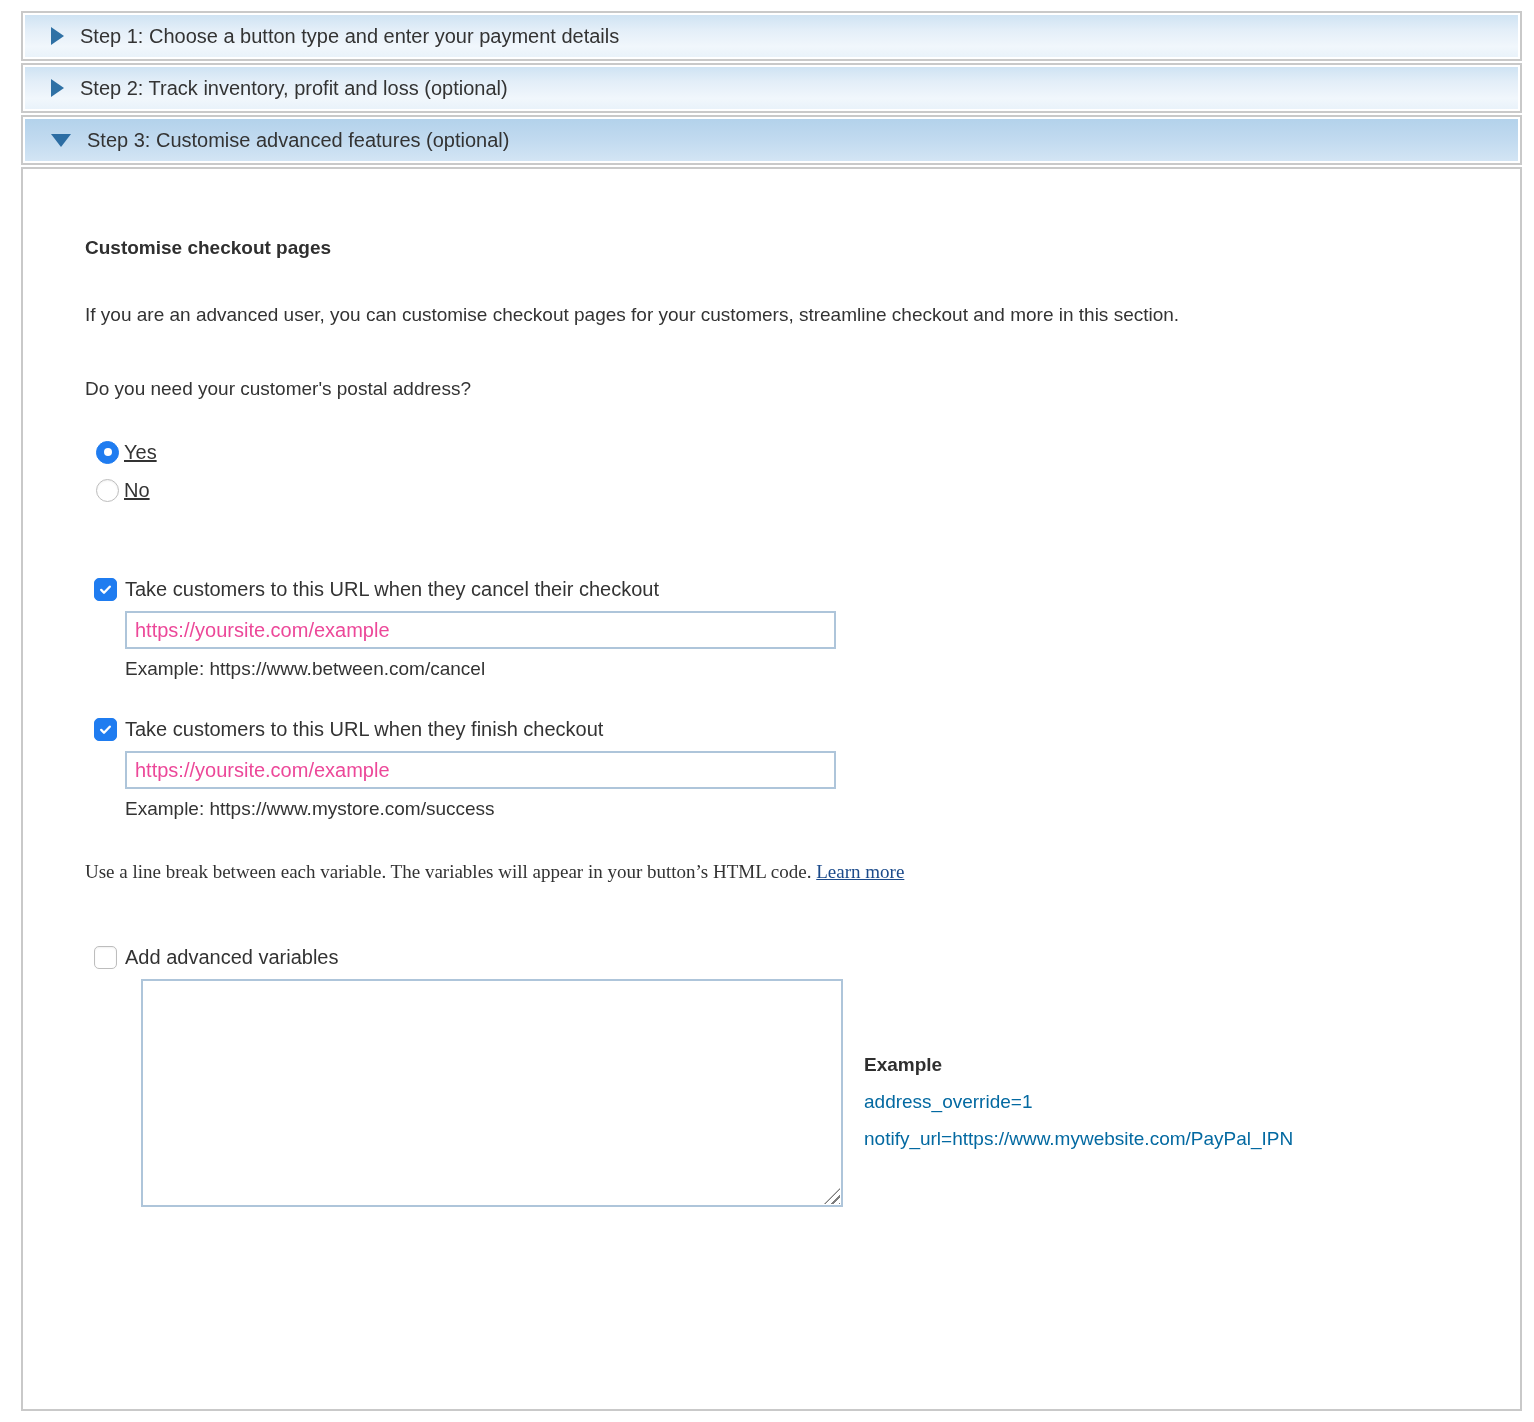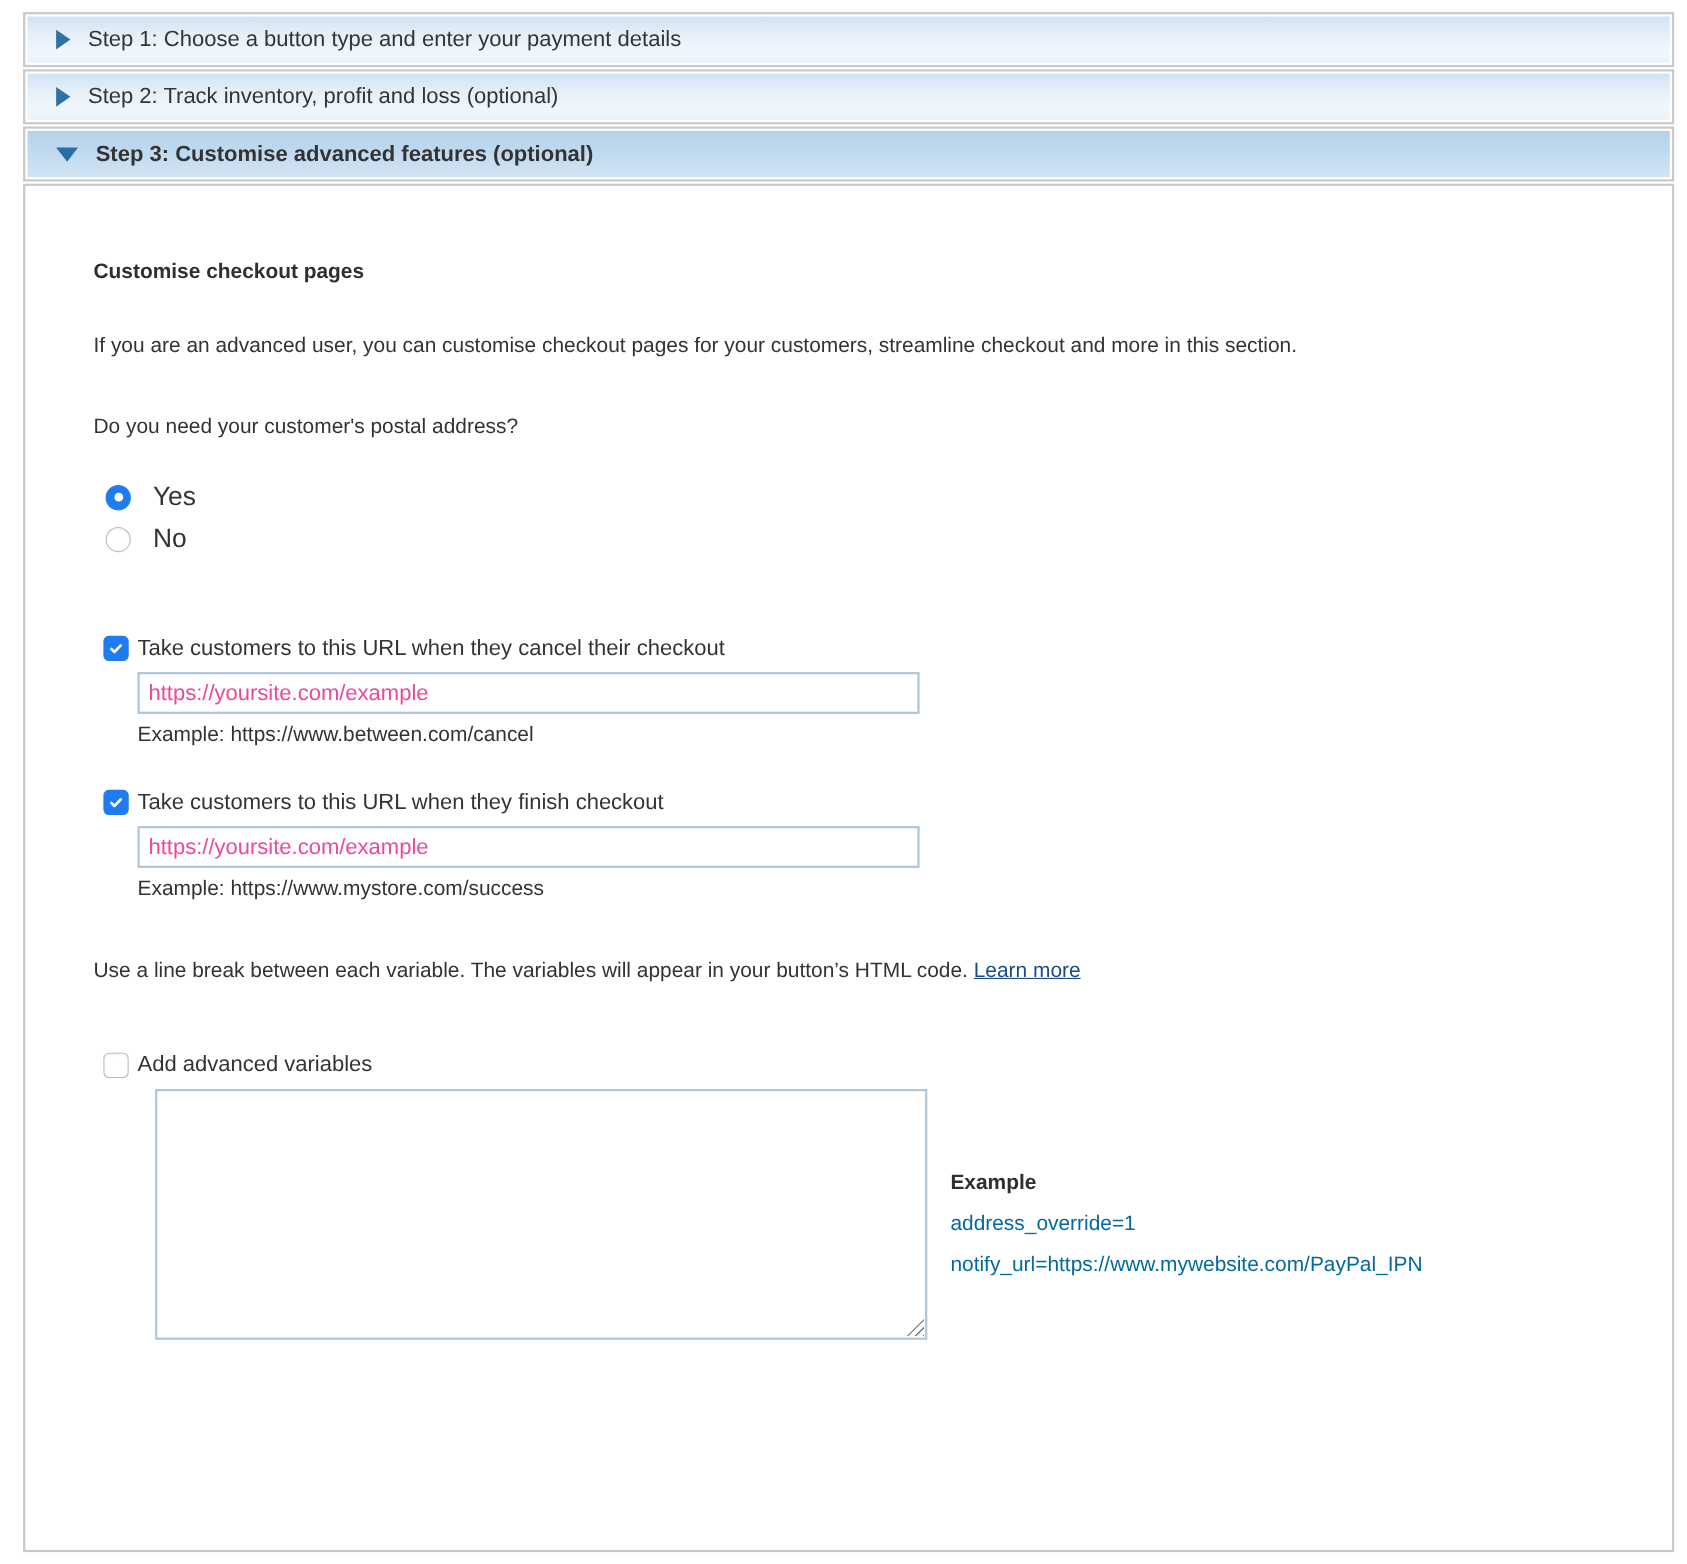--- a/index.html
+++ b/index.html
@@ -25,21 +25,21 @@
     height: 42px;
     display: flex;
     align-items: center;
     padding-left: 26px;
     background: linear-gradient(180deg, #cfe3f3 0%, #e3eef8 35%, #f1f7fc 75%, #e9f2fa 100%);
   }
   .acc-header.expanded .acc-header-inner {
     background: linear-gradient(180deg, #b3d2eb 0%, #c3dbf0 55%, #d3e5f4 100%);
   }
   .acc-title { font-size: 20px; color: #333; margin-left: 16px; }
-  .acc-header.expanded .acc-title { font-weight: bold; }
+  .acc-header.expanded .acc-title { font-weight: normal; }
 
   .tri-right {
     width: 0; height: 0;
     border-top: 9px solid transparent;
     border-bottom: 9px solid transparent;
     border-left: 13px solid #2f71a5;
   }
   .tri-down {
     width: 0; height: 0;
     border-left: 10px solid transparent;
@@ -68,21 +68,21 @@
     background: #ffffff; border: 1px solid #bdbdbd;
     flex: 0 0 auto; position: relative;
     box-shadow: inset 0 1px 2px rgba(0,0,0,0.06);
   }
   .radio.checked { background: #1f7cf0; border-color: #1f7cf0; box-shadow: none; }
   .radio.checked .radio-dot {
     position: absolute; left: 50%; top: 50%;
     width: 8px; height: 8px; border-radius: 50%;
     background: #ffffff; transform: translate(-50%, -50%);
   }
-  .radio-label { font-size: 24px; margin-left: 20px; color: #333; }
+  .radio-label { font-size: 20px; margin-left: 5px; color: #333; text-decoration: underline; }
 
   
   .checkbox-row { display: flex; align-items: flex-end; cursor: pointer; margin-left: 9px; }
   .checkbox {
     width: 23px; height: 23px; border-radius: 5px;
     background: #ffffff; border: 1px solid #bdbdbd;
     flex: 0 0 auto; display: flex; align-items: center; justify-content: center;
     box-shadow: inset 0 1px 2px rgba(0,0,0,0.06);
   }
   .checkbox.checked { background: #1f7cf0; border-color: #1f7cf0; box-shadow: none; }
@@ -106,21 +106,21 @@
   
   .adv-heading-row { margin-top: 77px; display: flex; align-items: baseline; }
   .link {
     color: #1b4a8a; text-decoration: underline; cursor: pointer; font-size: 19px;
   }
   .whats-this {
     margin-left: 10px;
     border-bottom: 2px dashed #1b4a8a;
     padding-bottom: 3px;
   }
-  .instructions { margin-top: 45px; }
+  .instructions { margin-top: 34px; font-family: Liberation Serif, serif; }
   .instructions .link { font-size: 19px; }
 
   .add-row { margin-top: 56px; }
 
   .textarea-row { margin-top: 10px; margin-left: 56px; display: flex; align-items: center; }
   .adv-textarea-wrap { position: relative; }
   .adv-textarea {
     display: block;
     width: 702px; height: 228px;
     border: 2px solid #aec5da;

